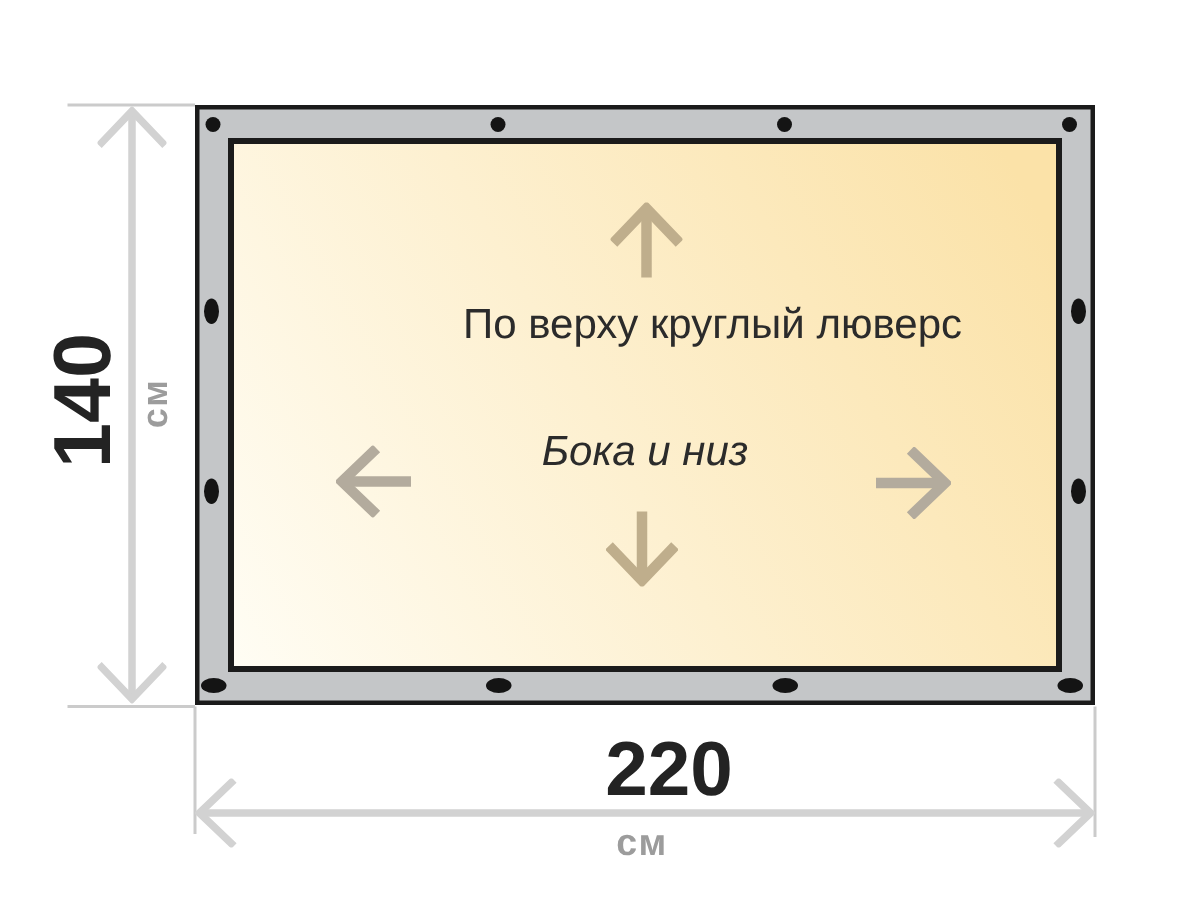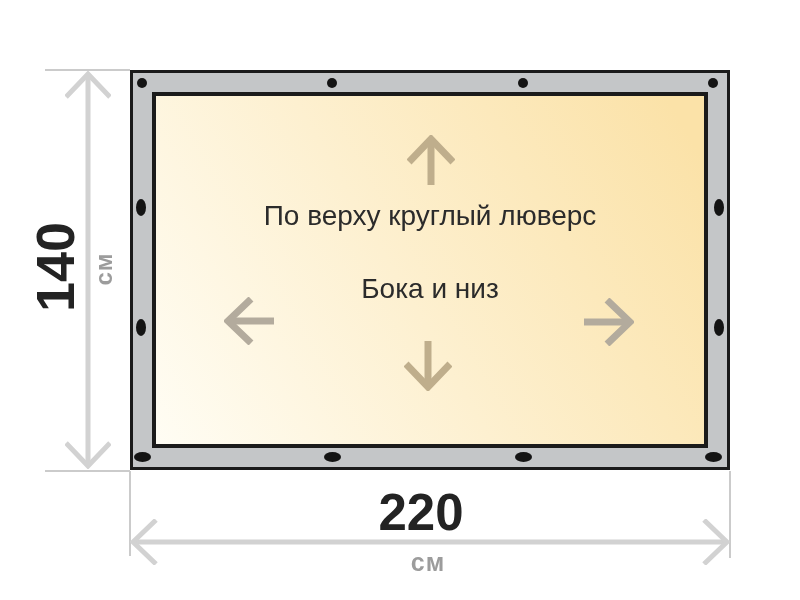--- a/index.html
+++ b/index.html
@@ -23,42 +23,42 @@
       var(--panel-gradient-end) 95%);
   }
   .grommet{
     position:absolute;background:var(--grommet);border-radius:50%;
   }
   
   .panel-text{
     position:absolute;left:152px;width:556px;text-align:center;
     color:var(--panel-text);font-size:28px;line-height:33px;font-weight:400;
   }
-  .top-note{top:199px;}
-  .center-note{top:272px;}
+  .top-note{top:199px;padding-left:45px;}
+  .center-note{top:284px;font-style:italic;}
   
   .spread{position:absolute;}
   .spread-v{color:var(--arrow-vertical);}
   .spread-h{color:var(--arrow-horizontal);}
   .spread svg, .dim svg{display:block;}
   
   .dim{position:absolute;color:var(--dimension-line);}
   .ext{position:absolute;background:var(--extension-line);}
   .ext-h{height:2px;}
   .ext-v{width:2px;}
   .dim-number{
     position:absolute;color:var(--dimension-number);
     font-weight:700;text-align:center;letter-spacing:0px;
   }
   .height-number{
     left:-45px;top:237px;width:200px;height:60px;line-height:60px;
     font-size:54px;transform:rotate(-90deg);
   }
   .width-number{
-    left:321px;top:487px;width:200px;height:52px;line-height:52px;
+    left:346px;top:487px;width:200px;height:52px;line-height:52px;
     font-size:51px;
   }
   .unit-label{
     position:absolute;color:var(--unit-text);font-weight:700;text-align:center;
   }
   .height-unit{
     left:54px;top:254px;width:100px;height:30px;line-height:30px;
     font-size:24px;transform:rotate(-90deg);letter-spacing:1px;
   }
   .width-unit{

